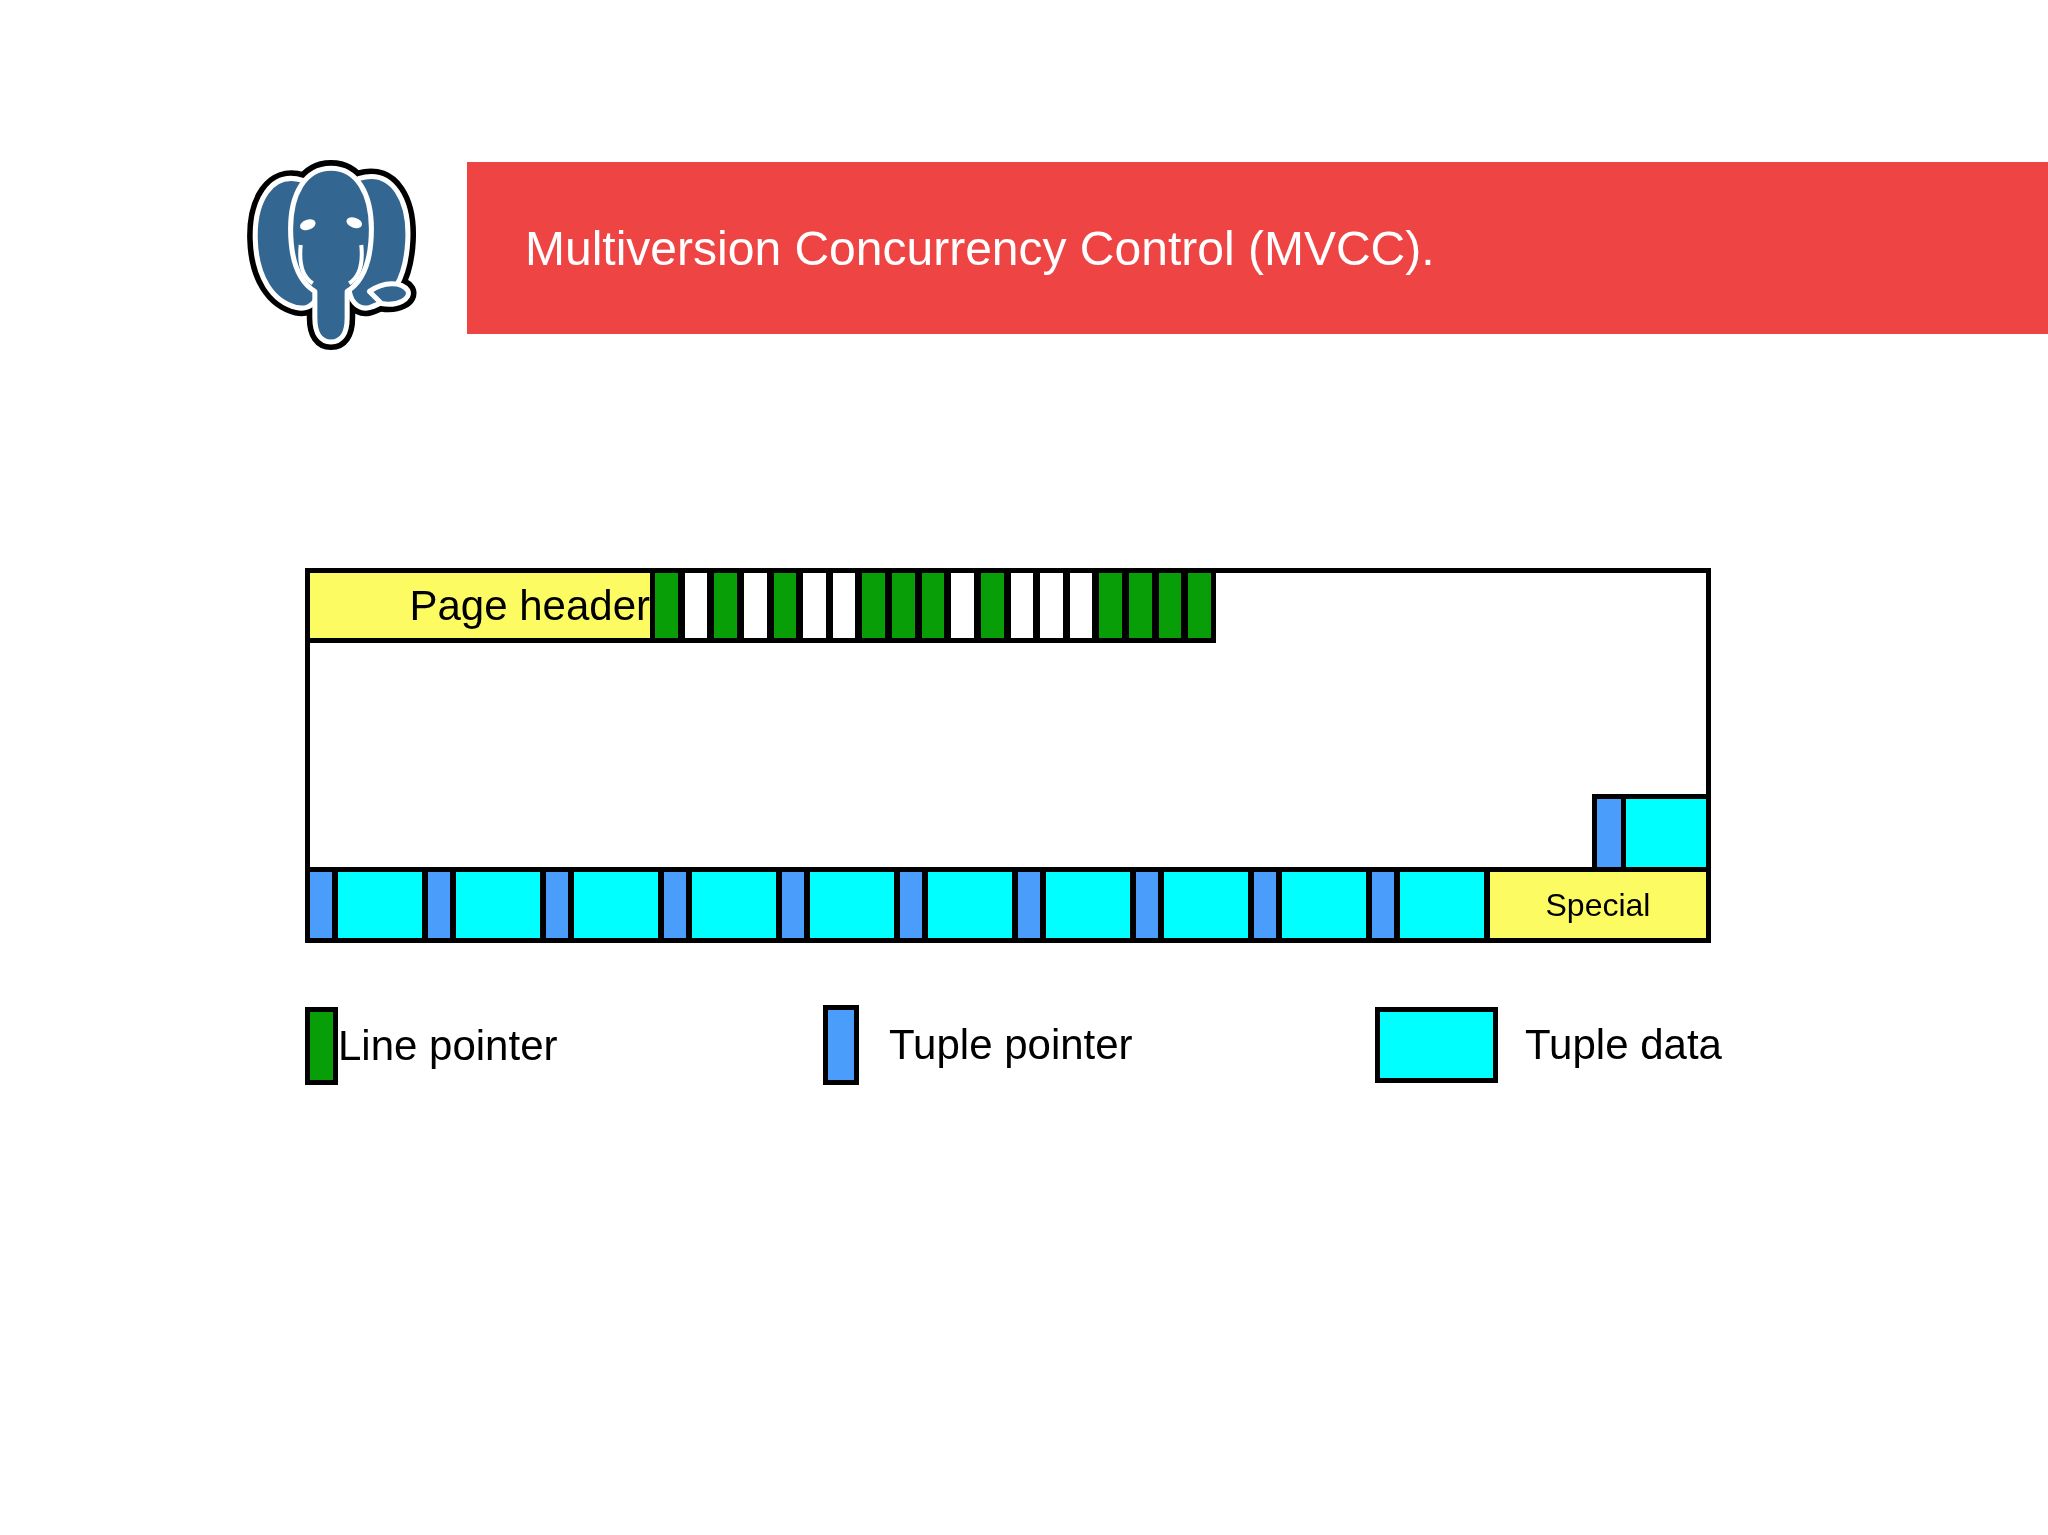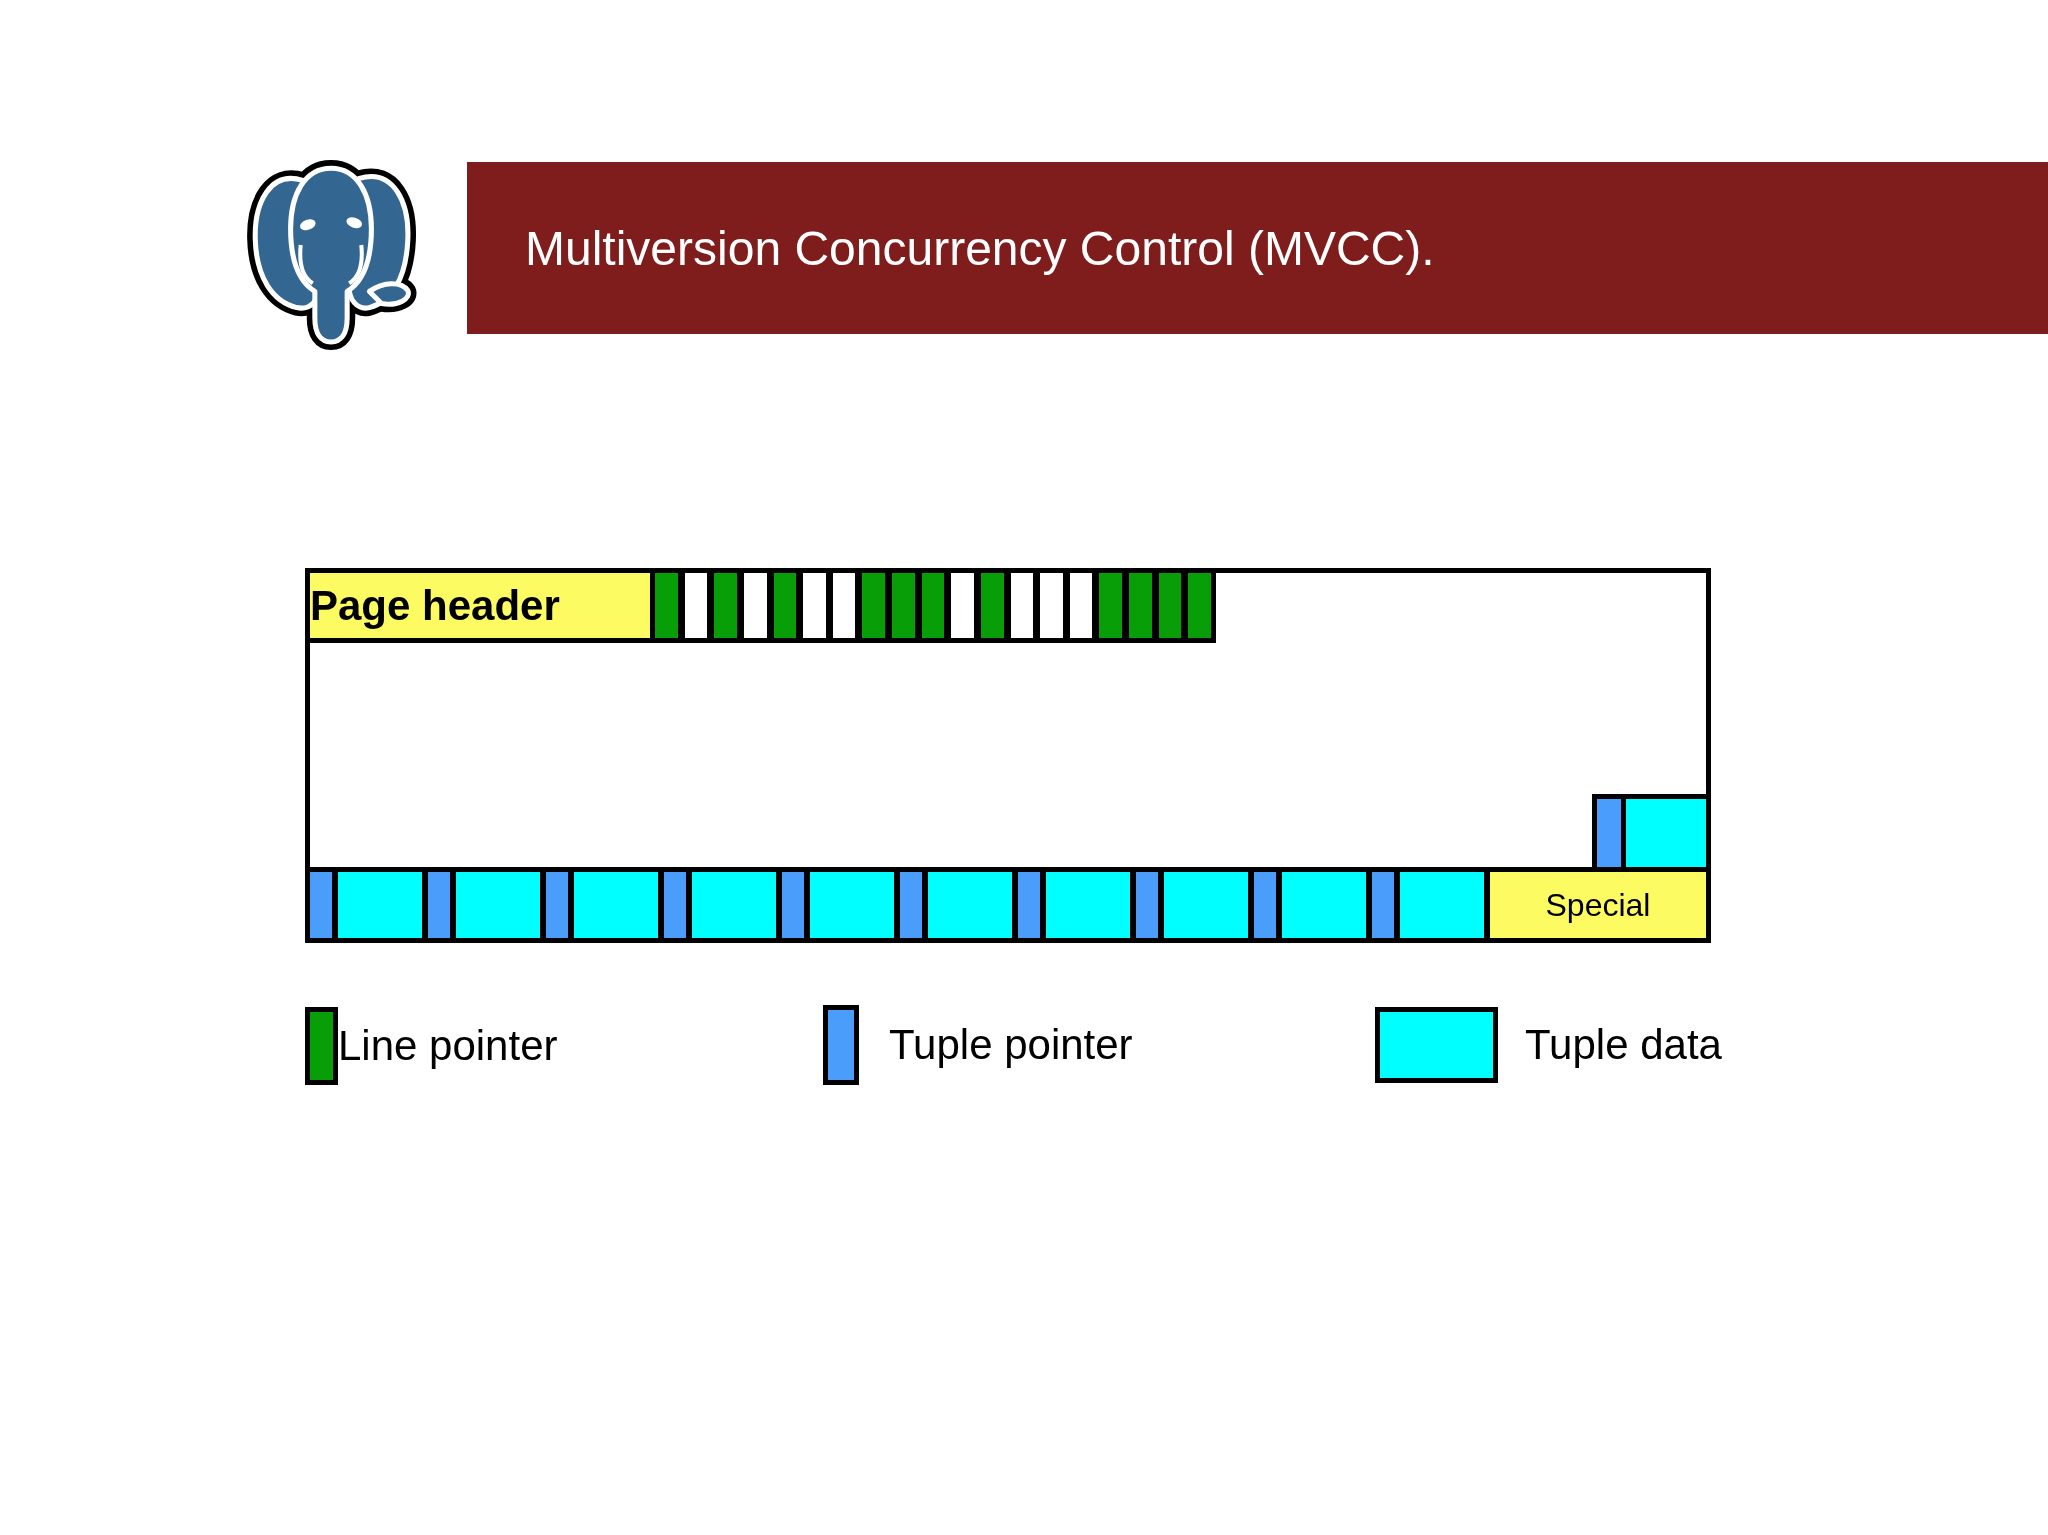--- a/index.html
+++ b/index.html
@@ -16,22 +16,22 @@
   .logo { position:absolute; left:240px; top:148px; width:182px; height:202px; }
 
   
   .outer-box {
     position:absolute; left:305px; top:568px; width:1406px; height:375px;
     border:5px solid #000; box-sizing:border-box; background:#ffffff;
   }
   .page-header-box {
     position:absolute; left:305px; top:568px; width:350px; height:75px;
     border:5px solid #000; box-sizing:border-box; background:#FCFC62;
-    display:flex; align-items:center; justify-content:flex-start;
-    font-size:42px; color:#000;font-weight:bold;
+    display:flex; align-items:center; justify-content:flex-end;
+    font-size:42px; color:#000;
   }
   .lp-strip {
     position:absolute; left:650px; top:568px; width:566px; height:75px;
     background:#000; box-sizing:border-box; padding:5px;
     display:flex; gap:7px;
   }
   .lp-bar { flex:1 1 auto; background:#fff; }
 
   .float-tuple {
     position:absolute; left:1592px; top:794px; width:119px; height:78px;
@@ -95,21 +95,21 @@
     <g fill="#ffffff">
       <ellipse cx="67" cy="76" rx="8" ry="5" transform="rotate(-18 67 76)"></ellipse>
       <ellipse cx="113" cy="74" rx="8" ry="5" transform="rotate(18 113 74)"></ellipse>
     </g>
     <g stroke="#ffffff" stroke-width="4" fill="none">
       <path d="M60 96 C58 116 62 128 72 134"></path>
       <path d="M120 96 C122 116 118 128 108 134"></path>
     </g>
   </svg>
 
-  <div class="banner" style="background: #7f1d1d;">
+  <div class="banner" style="background: #ef4444;">
     <div class="banner-title" style="color: rgb(255, 255, 255);">Multiversion Concurrency Control (MVCC).</div>
   </div>
 
   <div class="outer-box"></div>
 
   <div class="page-header-box" style="background: rgb(252, 252, 98);">
     <span>Page header</span>
   </div>
 
   <div class="lp-strip">

